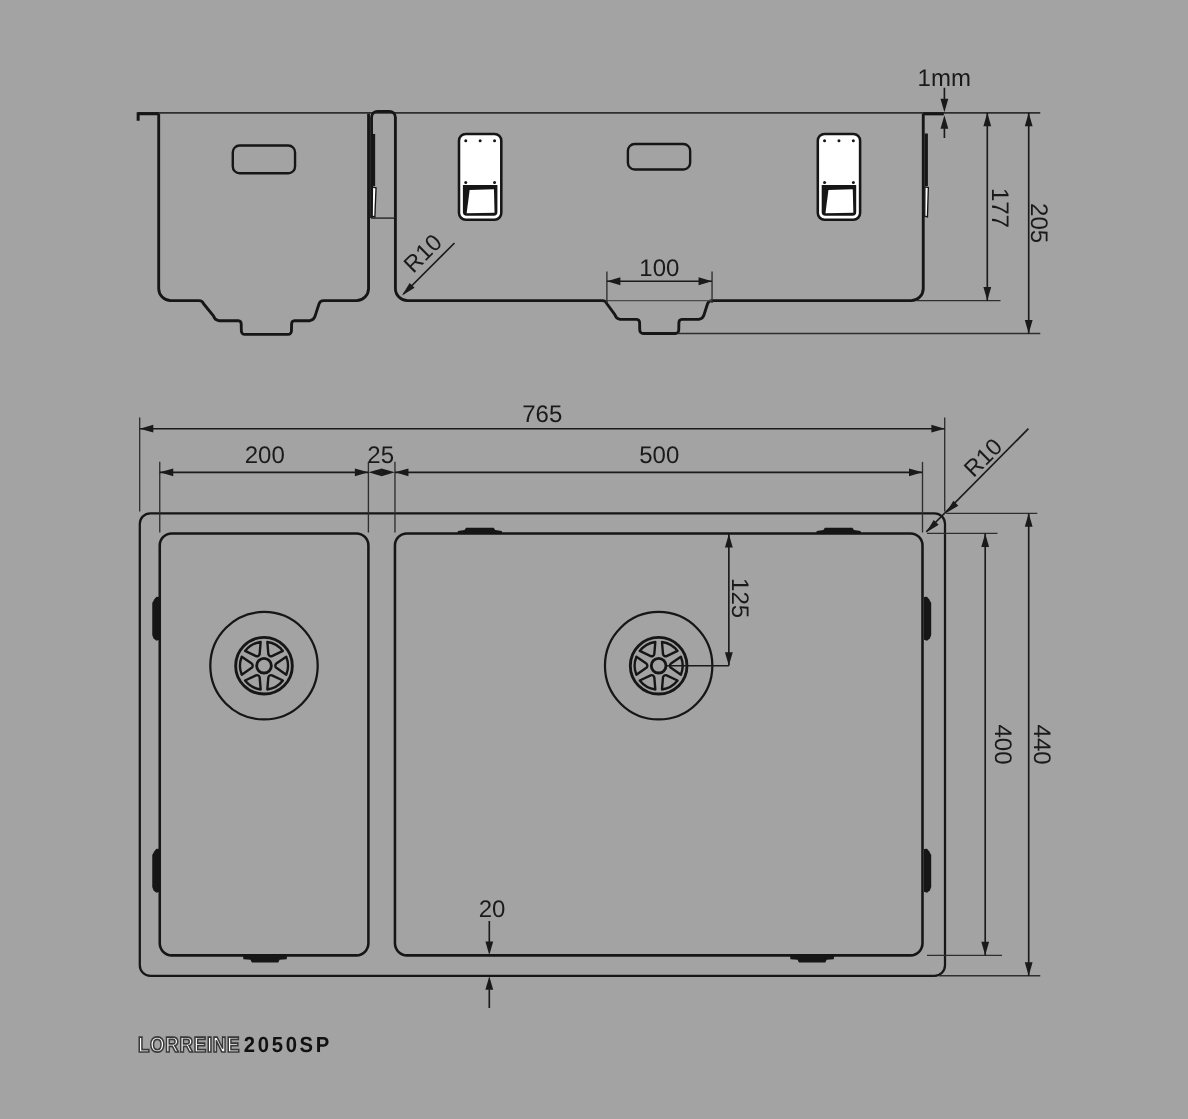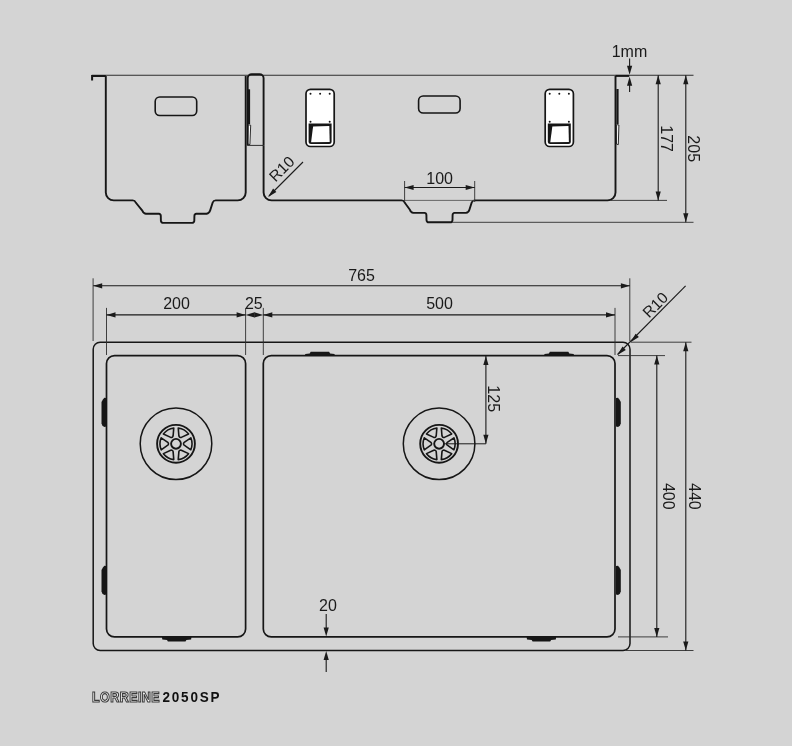--- a/index.html
+++ b/index.html
@@ -1,16 +1,16 @@
 <!DOCTYPE html>
 <html><head>
 <meta charset="utf-8">
 <style>
 html,body{margin:0;padding:0;background:#fff;}
-#stage{position:relative;width:792px;height:746px;background:#86efac;overflow:hidden;filter:grayscale(1);}
+#stage{position:relative;width:792px;height:746px;background:#a3a3a3;overflow:hidden;filter:grayscale(1);}
 text{font-family:"Liberation Sans",sans-serif;fill:#1a1a1a;opacity:0.999;}
 .dim{font-size:16px;}
 </style>
 </head>
 <body>
 <div id="stage">
 <svg width="792" height="746" viewBox="0 0 792 746">
 <g fill="none" stroke-linecap="butt">
 
 <line x1="91.8" y1="75.2" x2="693.5" y2="75.2" stroke="#2e2e2e" stroke-width="1.1"></line>

